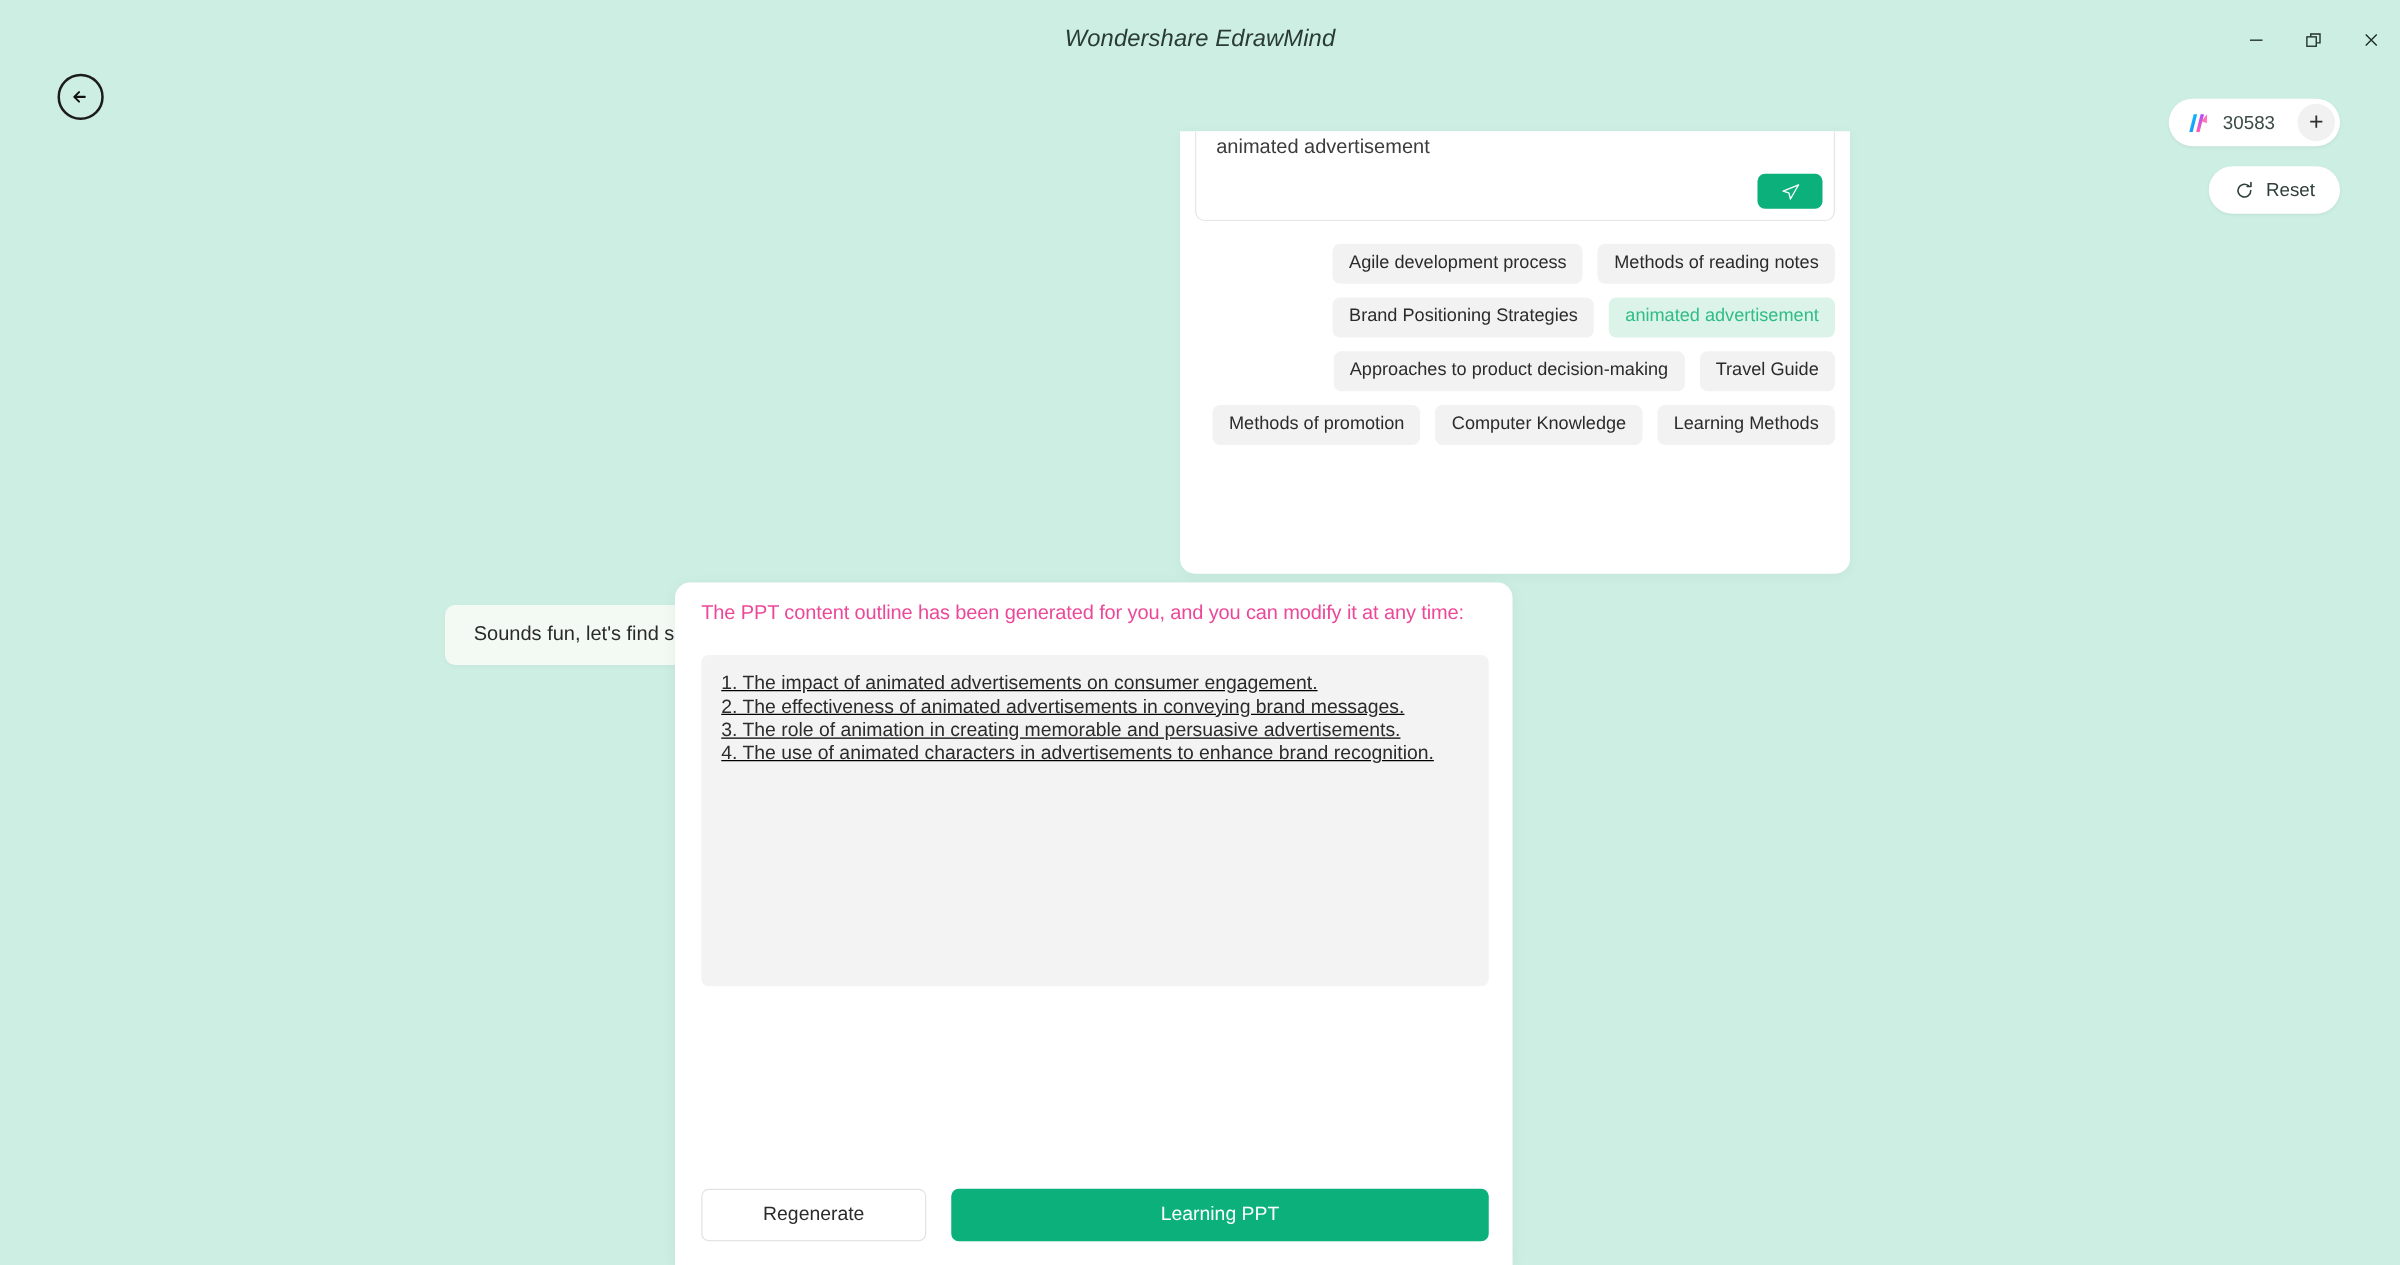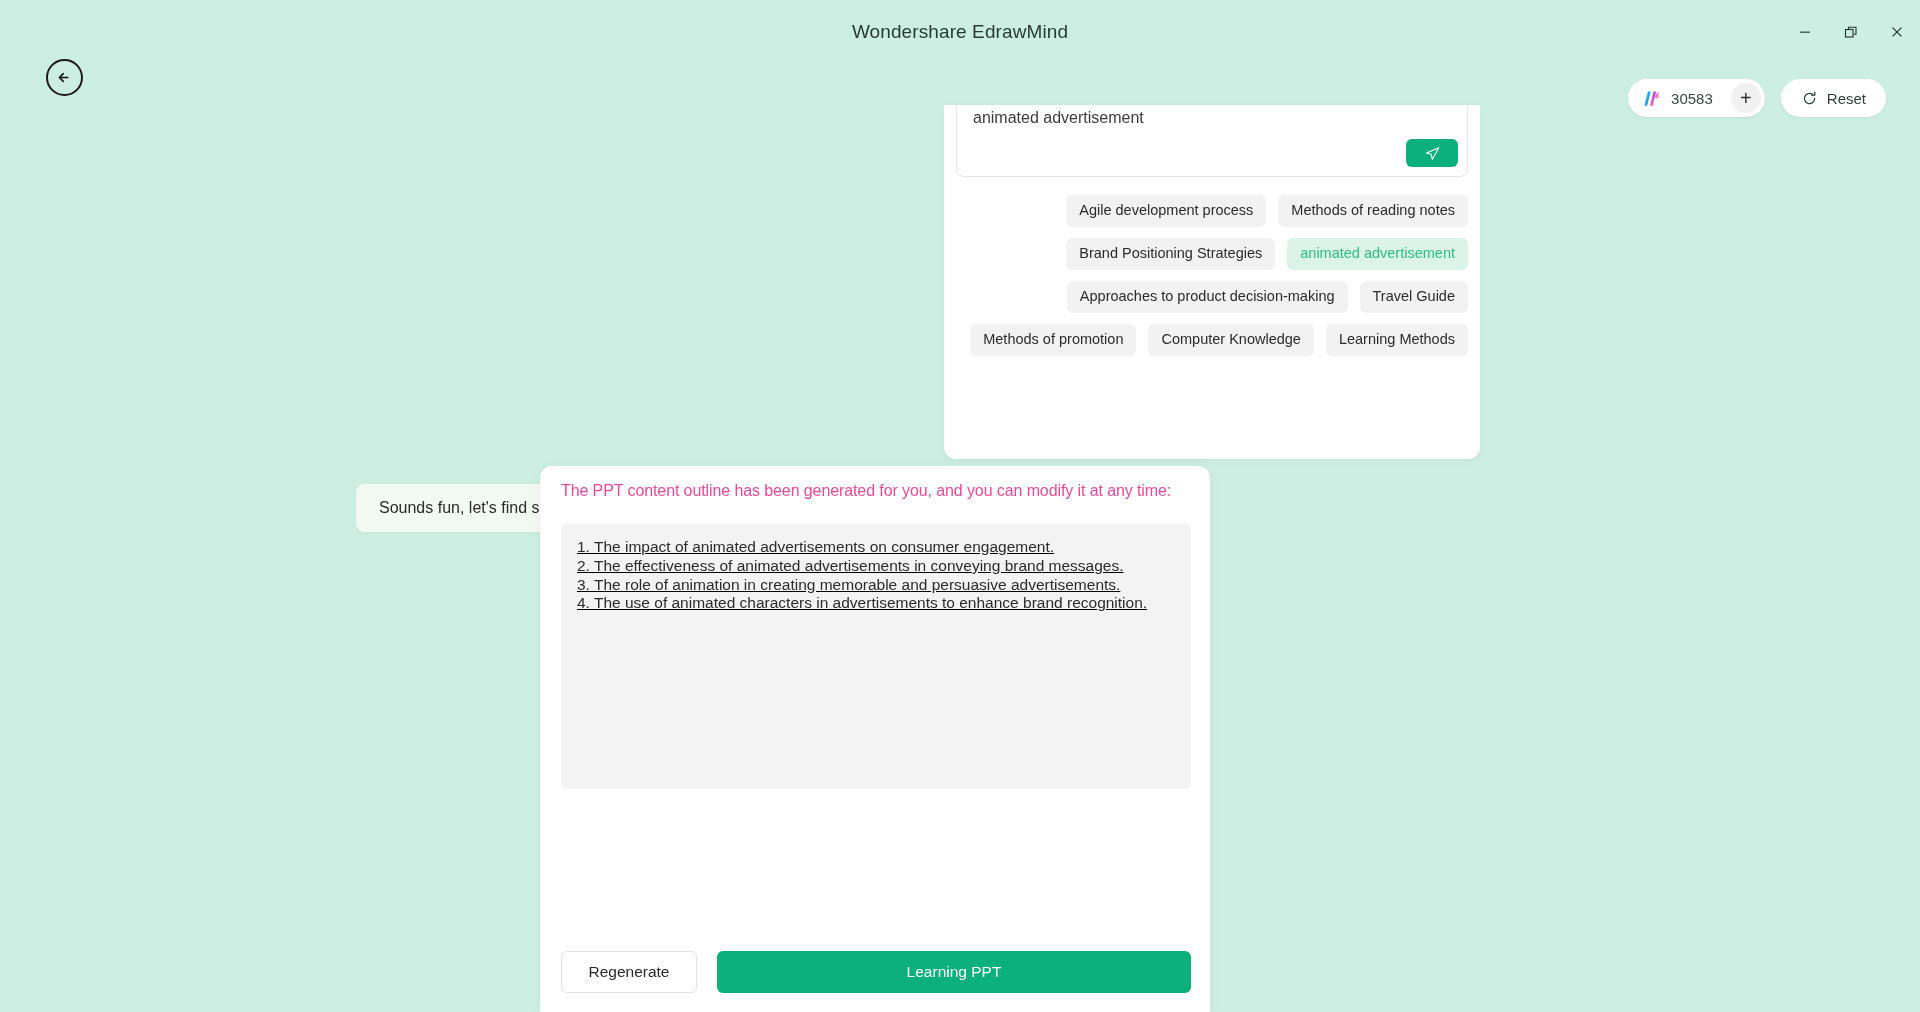--- a/index.html
+++ b/index.html
@@ -12,21 +12,21 @@
     -webkit-font-smoothing: antialiased;
   }
   .app {
     position: relative;
     width: 1920px; height: 1012px;
     background: #cdeee2;
   }
 
   
   .titlebar {
-    position: absolute; top: 0; left: 0; width: 1920px; height: 64px;
+    position: absolute; top: 0; left: 0; width: 1920px; height: 64px; font-style: italic;
   }
   .title-text {
     position: absolute; top: 0; left: 0; width: 1920px; height: 64px;
     display: flex; align-items: center; justify-content: center;
     font-size: 19px; color: #2a3b36; letter-spacing: .1px;
   }
   .win-controls {
     position: absolute; top: 0; right: 0; height: 64px;
     display: flex; align-items: center; gap: 0px;
   }
@@ -41,22 +41,22 @@
   .back-btn {
     position: absolute; left: 46px; top: 59px;
     width: 37px; height: 37px; border-radius: 50%;
     border: 2px solid #1c1c1c;
     display: flex; align-items: center; justify-content: center;
     cursor: pointer; background: transparent;
   }
 
   
   .topright {
-    position: absolute; right: 34px; top: 79px;
-    display: flex; align-items: flex-end; gap: 16px;
+    position: absolute; right: 48px; top: 79px;
+    display: flex; align-items: flex-end; gap: 16px; flex-direction: column;
   }
   .credit-pill {
     height: 38px; background: #ffffff; border-radius: 19px;
     display: flex; align-items: center; padding: 0 4px 0 14px; gap: 10px;
     box-shadow: 0 1px 3px rgba(0,0,0,.06);
   }
   .credit-logo { width: 19px; height: 19px; display:block; }
   .credit-count { font-size: 15px; color: #3a4a45; padding-right: 8px; }
   .plus-circle {
     width: 30px; height: 30px; border-radius: 50%;
@@ -146,21 +146,21 @@
   }
   .outline-item {
     font-size: 15.5px; color: #2b2b2b; line-height: 18.8px;
     margin-bottom: 0px; white-space: nowrap;
   }
   .outline-actions {
     position: absolute; left: 21px; bottom: 19px;
     width: 630px; display: flex; gap: 20px; align-items: center;
   }
   .btn-regen {
-    width: 136px; height: 42px; border-radius: 6px;
+    width: 180px; height: 42px; border-radius: 6px;
     background: #ffffff; border: 1px solid #e3e3e3;
     font-size: 15.5px; color: #2b2b2b;
     display: flex; align-items: center; justify-content: center;
     cursor: pointer; font-family: inherit;
   }
   .btn-gen {
     flex: 1; height: 42px; border-radius: 6px;
     background: #0bb07b; border: none; color: #ffffff;
     font-size: 15.5px;
     display: flex; align-items: center; justify-content: center;

